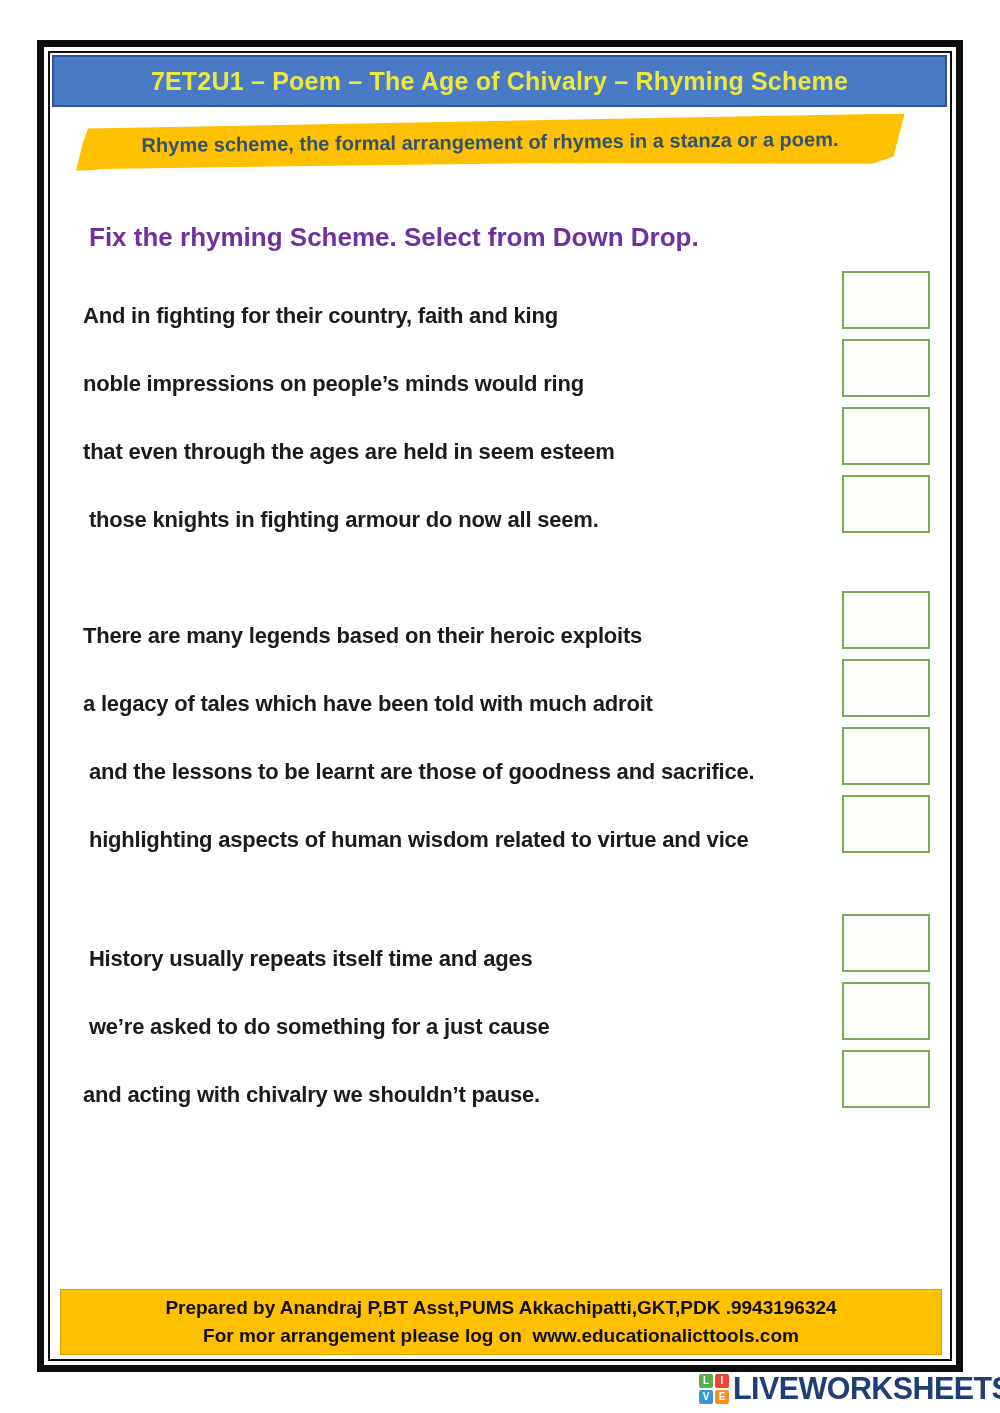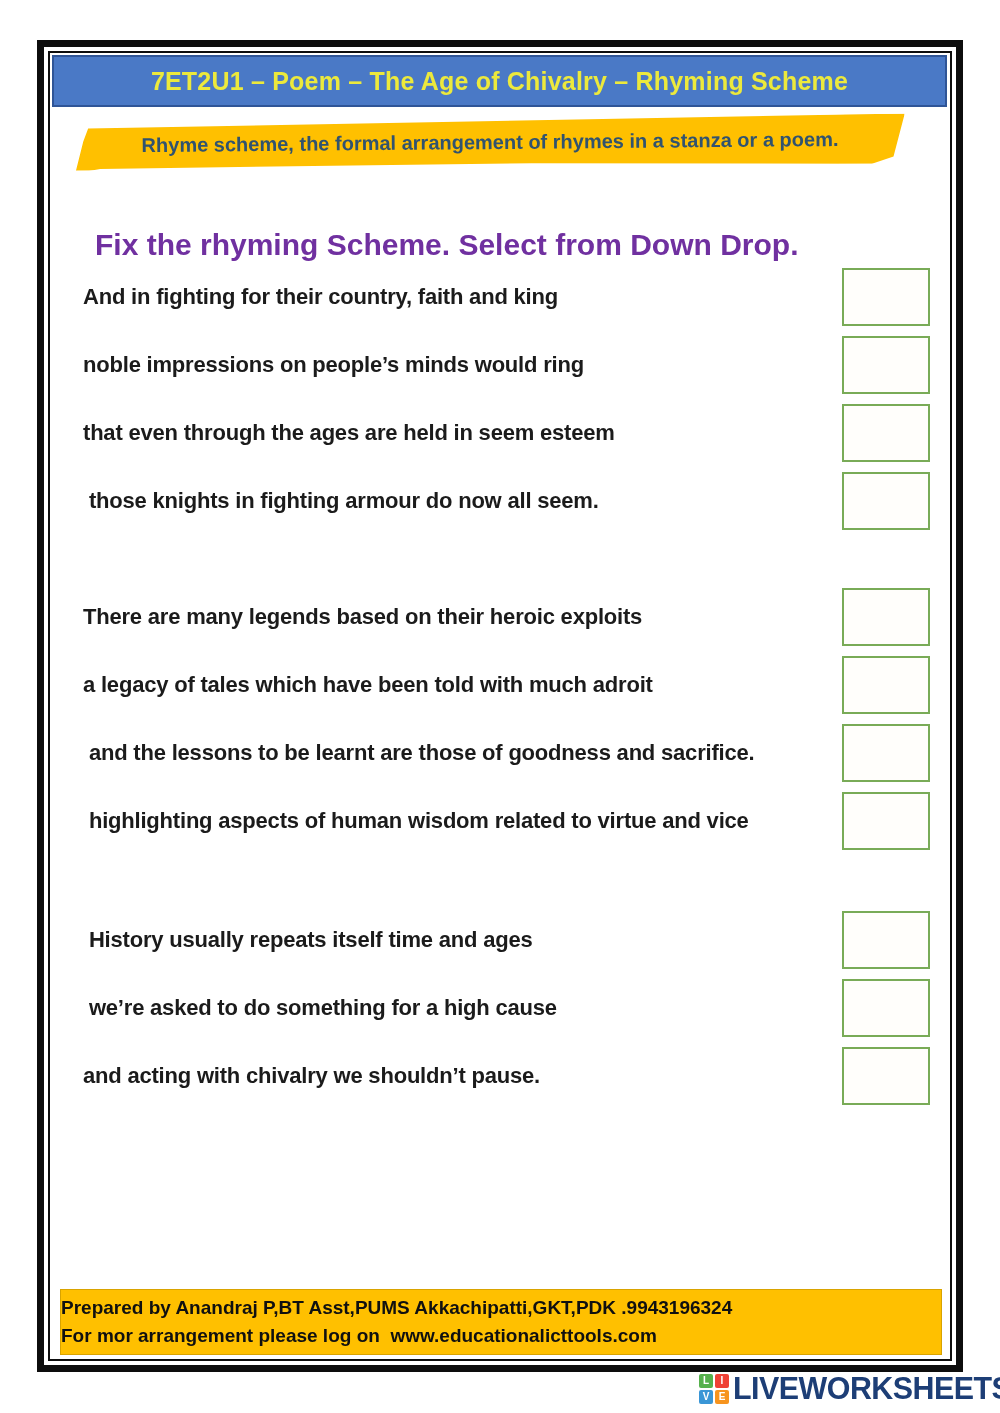--- a/index.html
+++ b/index.html
@@ -27,47 +27,47 @@
     position:absolute;left:25px;top:64px;width:830px;height:50px;
     background:#ffc000;transform:rotate(-0.5deg);
     clip-path:polygon(1.6% 16%, 100% 0%, 98.6% 86%, 96% 100%, 55% 93%, 3% 97%, 0% 106%, 1% 42%);
     display:flex;align-items:center;justify-content:center;
   }
   .banner span{
     color:#31536f;font-size:20px;font-weight:bold;white-space:pre;
   }
 
   .instruction{
-    position:absolute;left:33px;top:163px;margin:12px;
-    color:#7030a0;font-size:30px;font-weight:bold;white-space:pre;
+    position:absolute;left:33px;top:163px;margin:6px;
+    color:#7030a0;font-size:26px;font-weight:bold;white-space:pre;
   }
 
   .stanza{position:absolute;left:33px;right:20px;}
   .stanza-1{top:212px;}
   .stanza-2{top:532px;}
   .stanza-3{top:855px;}
 
   .poem-row{
     height:64px;margin-bottom:4px;
-    display:flex;align-items:center;justify-content:space-between;
+    display:flex;align-items:flex-end;justify-content:space-between;
   }
   .poem-line{
     color:#1b1b1b;font-size:22px;font-weight:bold;white-space:pre;
     letter-spacing:-0.2px;
   }
   .dropdown-box{
     flex:0 0 auto;width:88px;height:58px;margin-left:12px;
     box-sizing:border-box;border:2px solid #79ab57;background:#fffefb;
     cursor:pointer;
   }
 
   .footer{
     position:absolute;left:10px;right:8px;bottom:4px;height:66px;
     box-sizing:border-box;background:#ffc000;border:1px solid #d9a300;
-    display:flex;flex-direction:column;justify-content:center;
+    display:flex;flex-direction:column;align-items:center;justify-content:center;
     overflow:hidden;
   }
   .footer-line{
     color:#101010;font-size:19px;font-weight:bold;white-space:pre;line-height:28px;
   }
 
   .brand{
     position:absolute;left:699px;top:1372px;height:34px;
     display:flex;align-items:center;
   }
@@ -141,21 +141,21 @@
         <div class="dropdown-box"></div>
       </div>
     </div>
 
     <div class="stanza stanza-3">
       <div class="poem-row">
         <span class="poem-line"> History usually repeats itself time and ages</span>
         <div class="dropdown-box"></div>
       </div>
       <div class="poem-row">
-        <span class="poem-line"> we’re asked to do something for a high cause</span>
+        <span class="poem-line"> we’re asked to do something for a just cause</span>
         <div class="dropdown-box"></div>
       </div>
       <div class="poem-row">
         <span class="poem-line">and acting with chivalry we shouldn’t pause.</span>
         <div class="dropdown-box"></div>
       </div>
     </div>
 
     <div class="footer">
       <div class="footer-line">Prepared by Anandraj P,BT Asst,PUMS Akkachipatti,GKT,PDK .9943196324</div>

